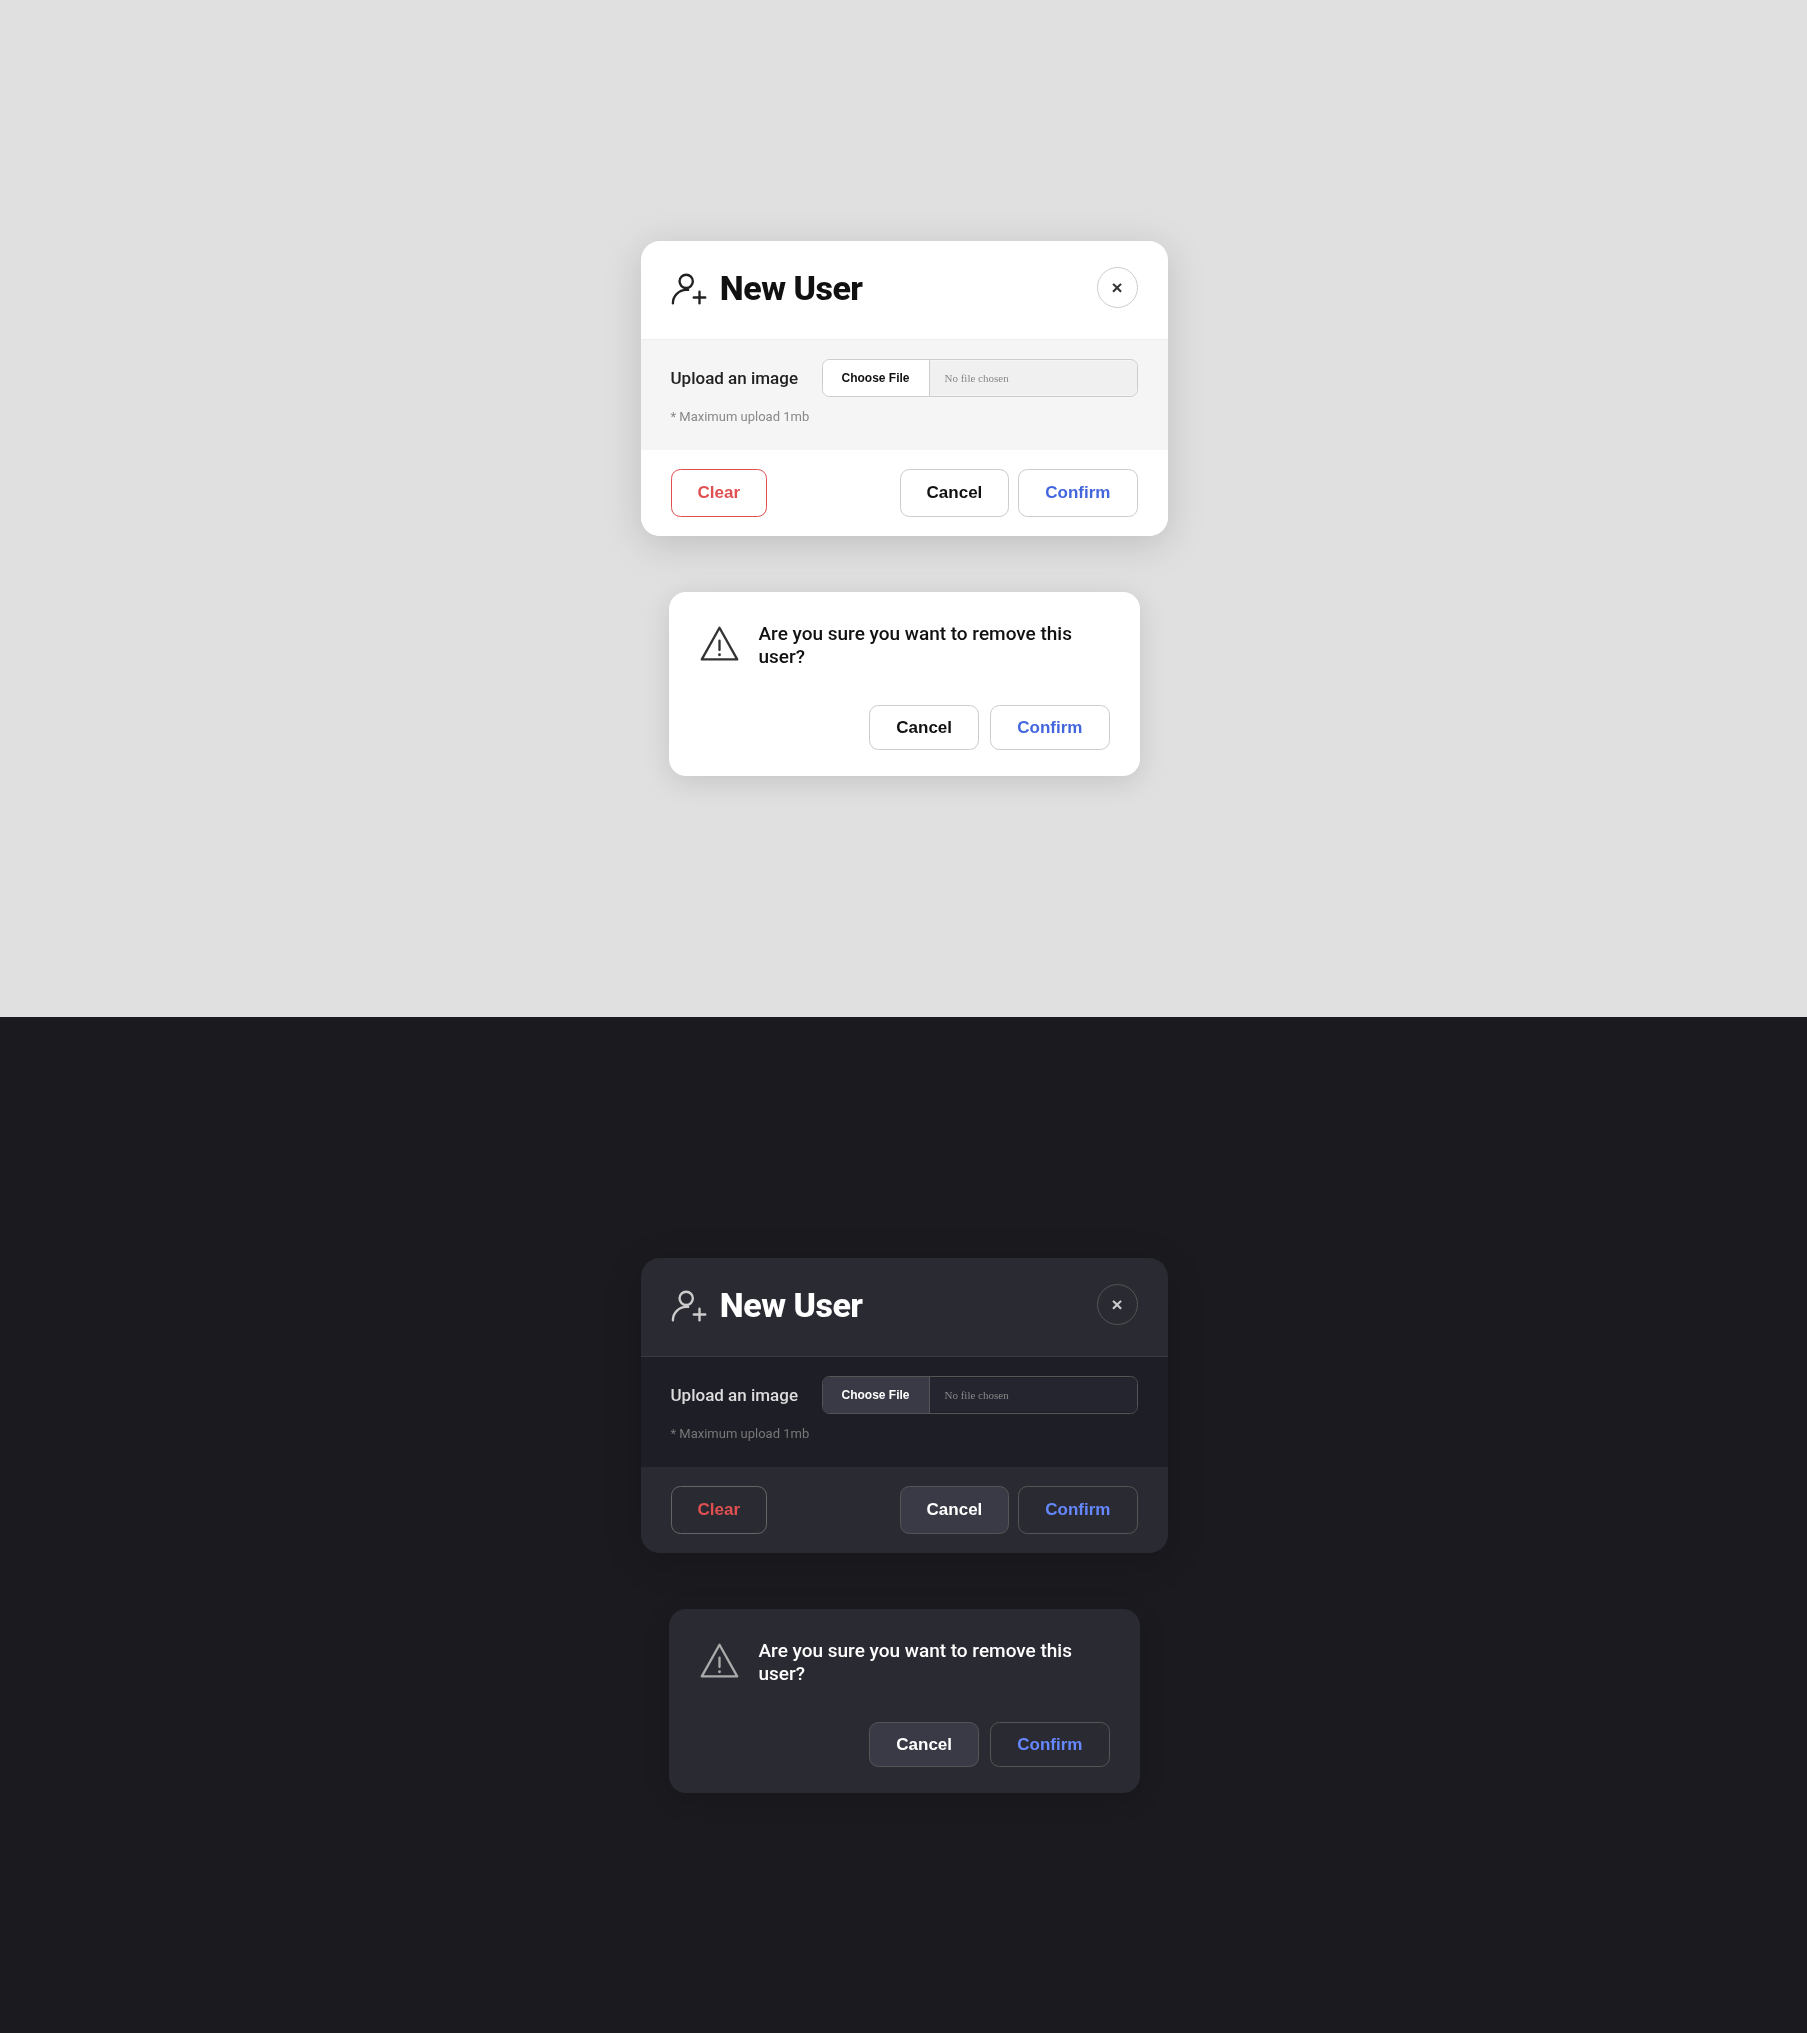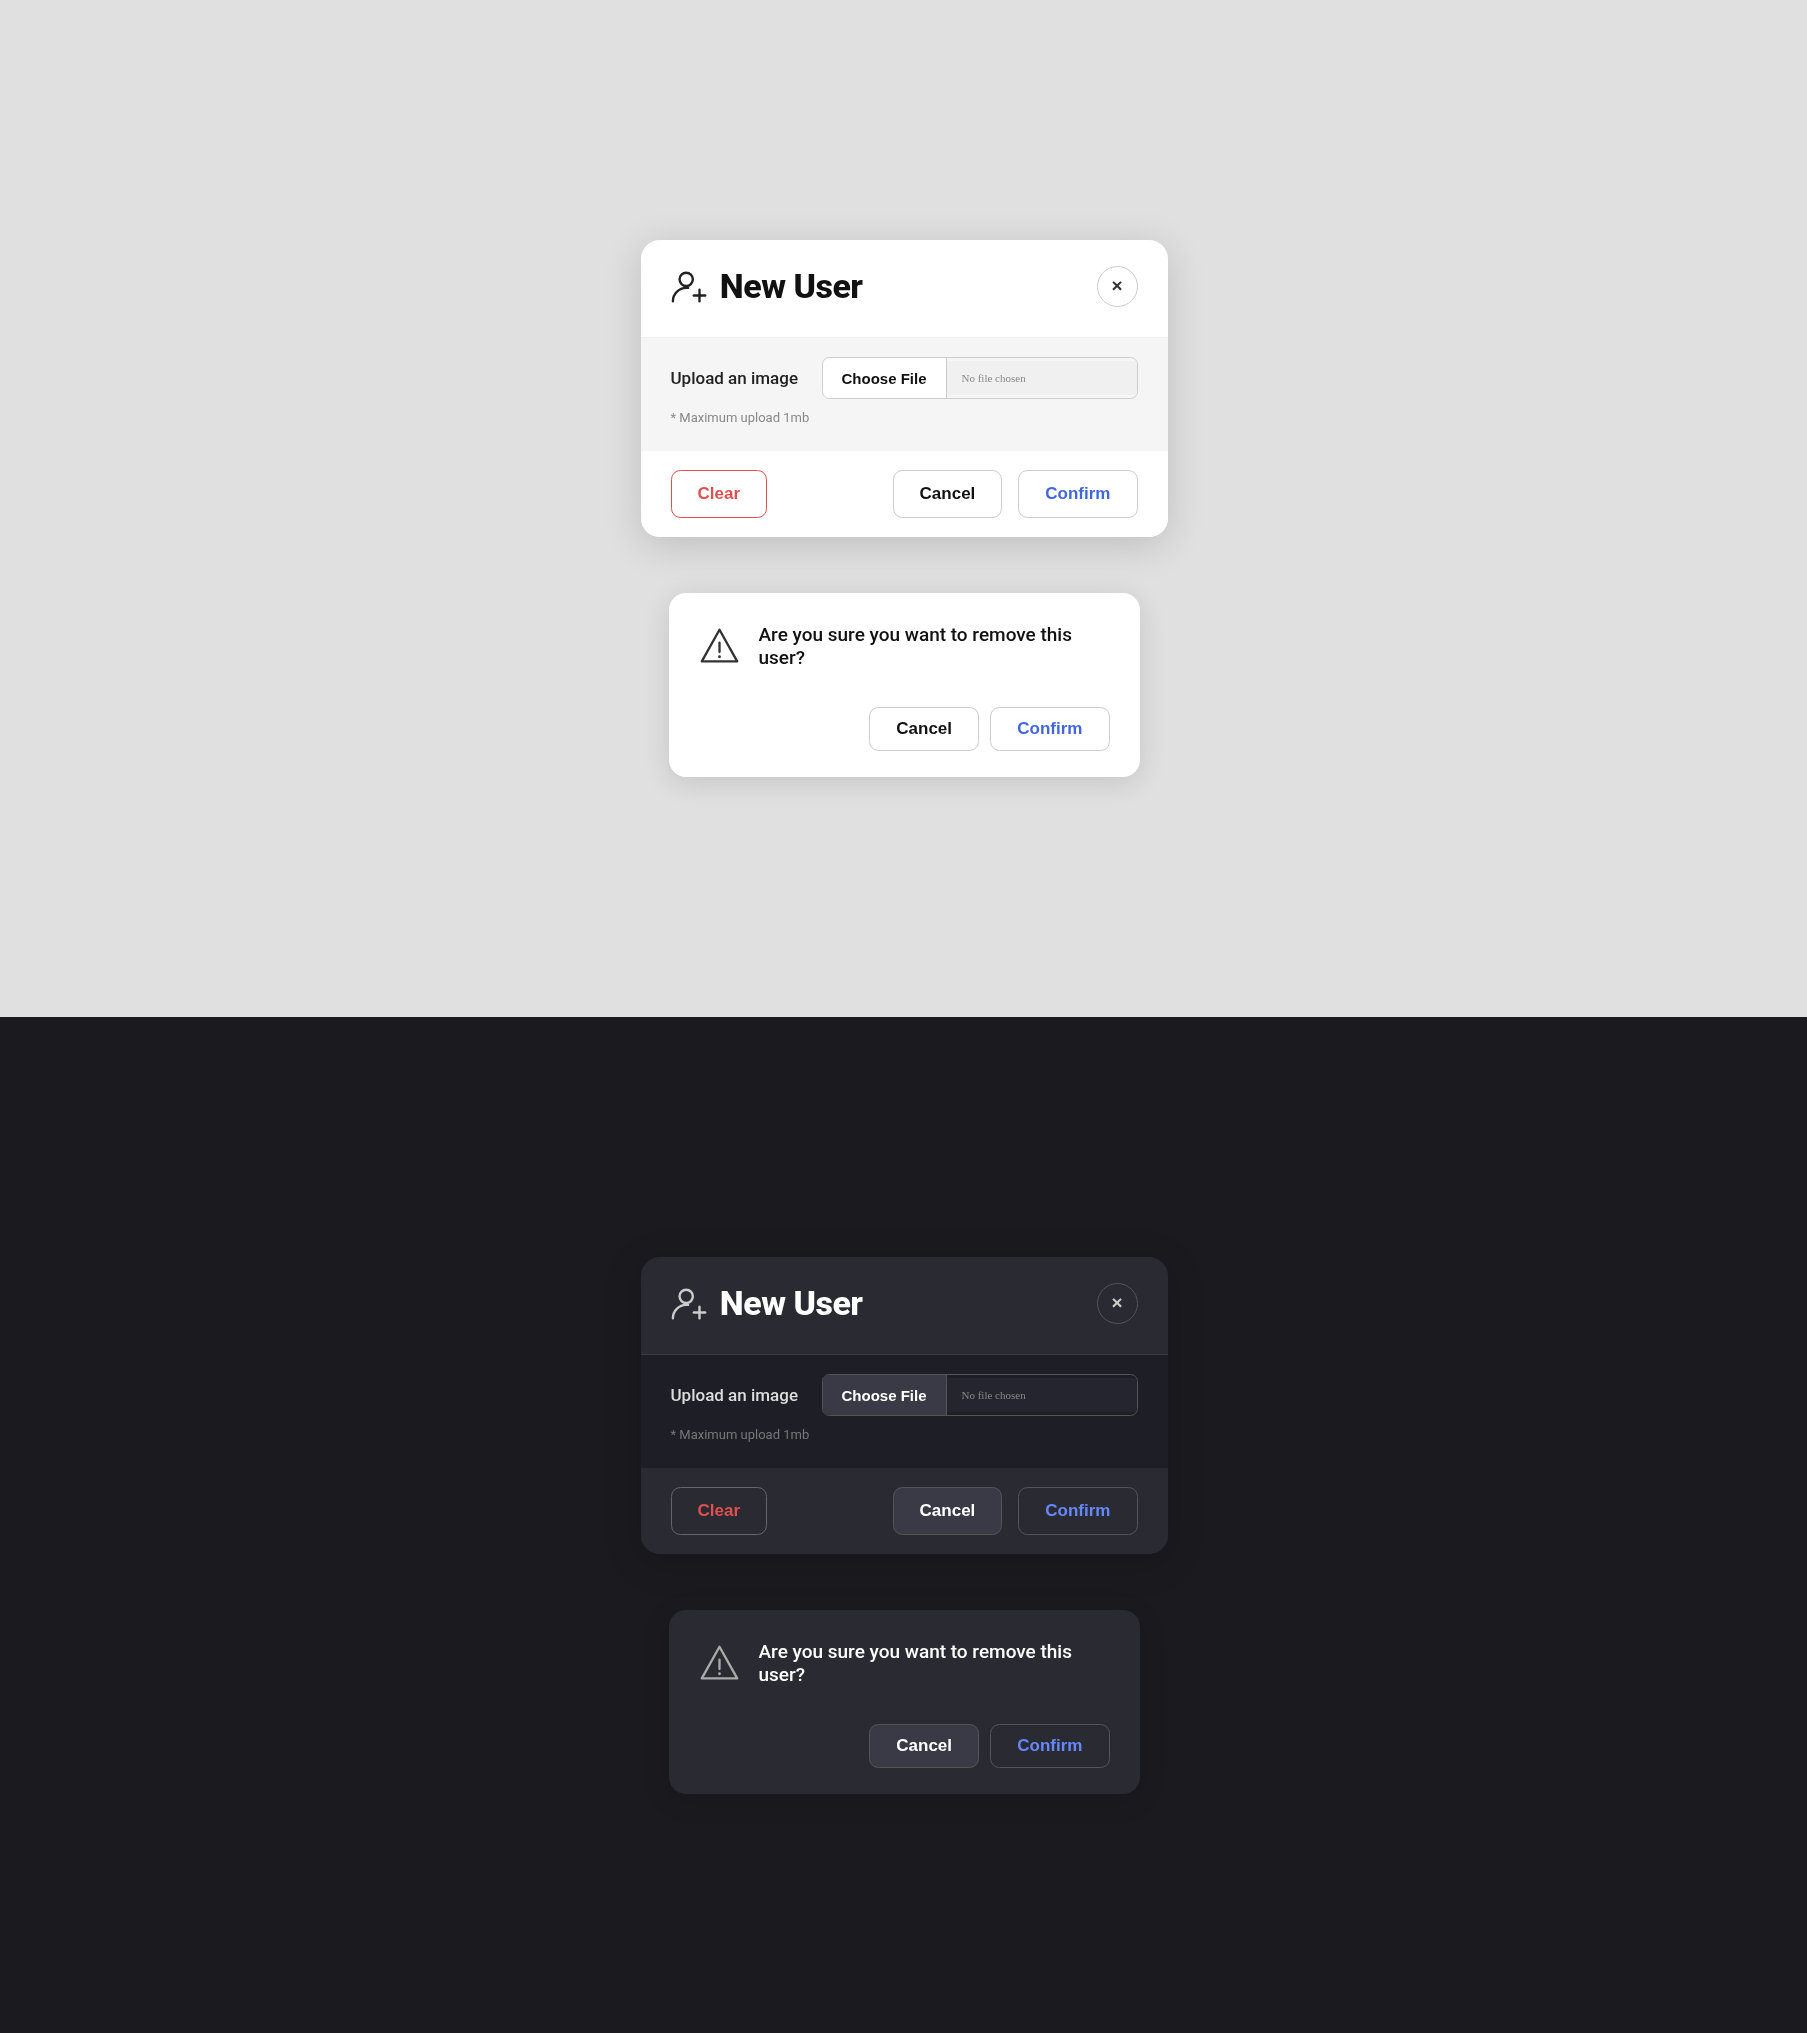--- a/index.html
+++ b/index.html
@@ -153,21 +153,21 @@
     .file-input-wrapper.light {
       border-color: #cccccc;
     }
 
     .file-input-wrapper.dark {
       border-color: #555555;
     }
 
     .choose-file-btn {
       padding: 11.3px 19px;
-      font-size: 15px;
+      font-size: 12px;
       font-weight: 700;
       cursor: pointer;
       border: none;
       border-right: 1.4px solid;
     }
 
     .choose-file-btn.light {
       background-color: #ffffff;
       color: #111111;
       border-right-color: #cccccc;
@@ -207,21 +207,21 @@
 
     .max-upload-note.dark {
       color: #777777;
     }
 
     
     .modal-footer {
       display: flex;
       align-items: center;
       padding: 19px 30px;
-      gap: 16px;
+      gap: 9px;
     }
 
     .modal-footer.light {
       background-color: #ffffff;
     }
 
     .modal-footer.dark {
       background-color: #2a2a32;
     }
 

